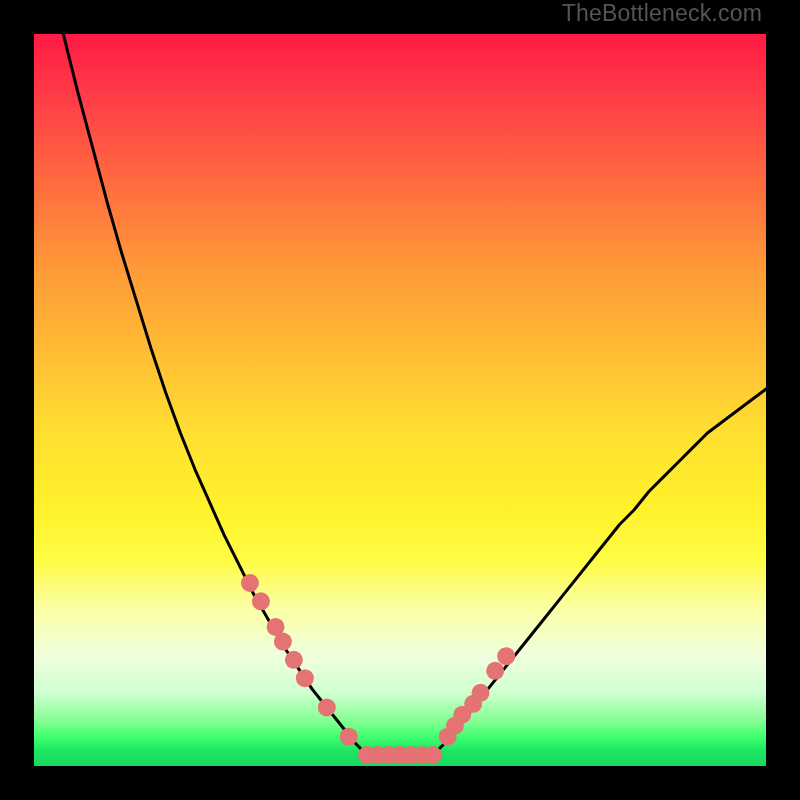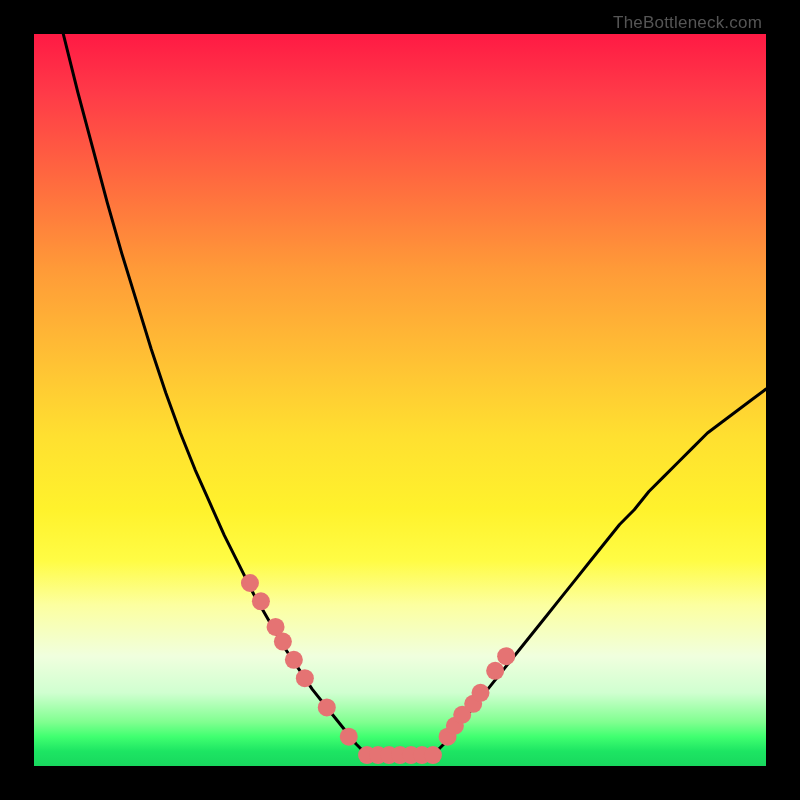--- a/index.html
+++ b/index.html
@@ -37,23 +37,23 @@
       #d0ffd0 90%,
       #80ff90 94%,
       #40ff70 96%,
       #1de563 98%,
       #18d85e 100%
     );
   }
   .watermark {
     position: absolute;
     right: 38px;
-    top: 13px;
+    top: 0;
     font-family: Arial, Helvetica, sans-serif;
-    font-size: 17px;
+    font-size: 23px;
     color: #555555;
     font-weight: 500;
     letter-spacing: 0.2px;
     margin-left: 28px;
   }
   svg.plot {
     position: absolute;
     left: 0;
     top: 0;
     width: 732px;

